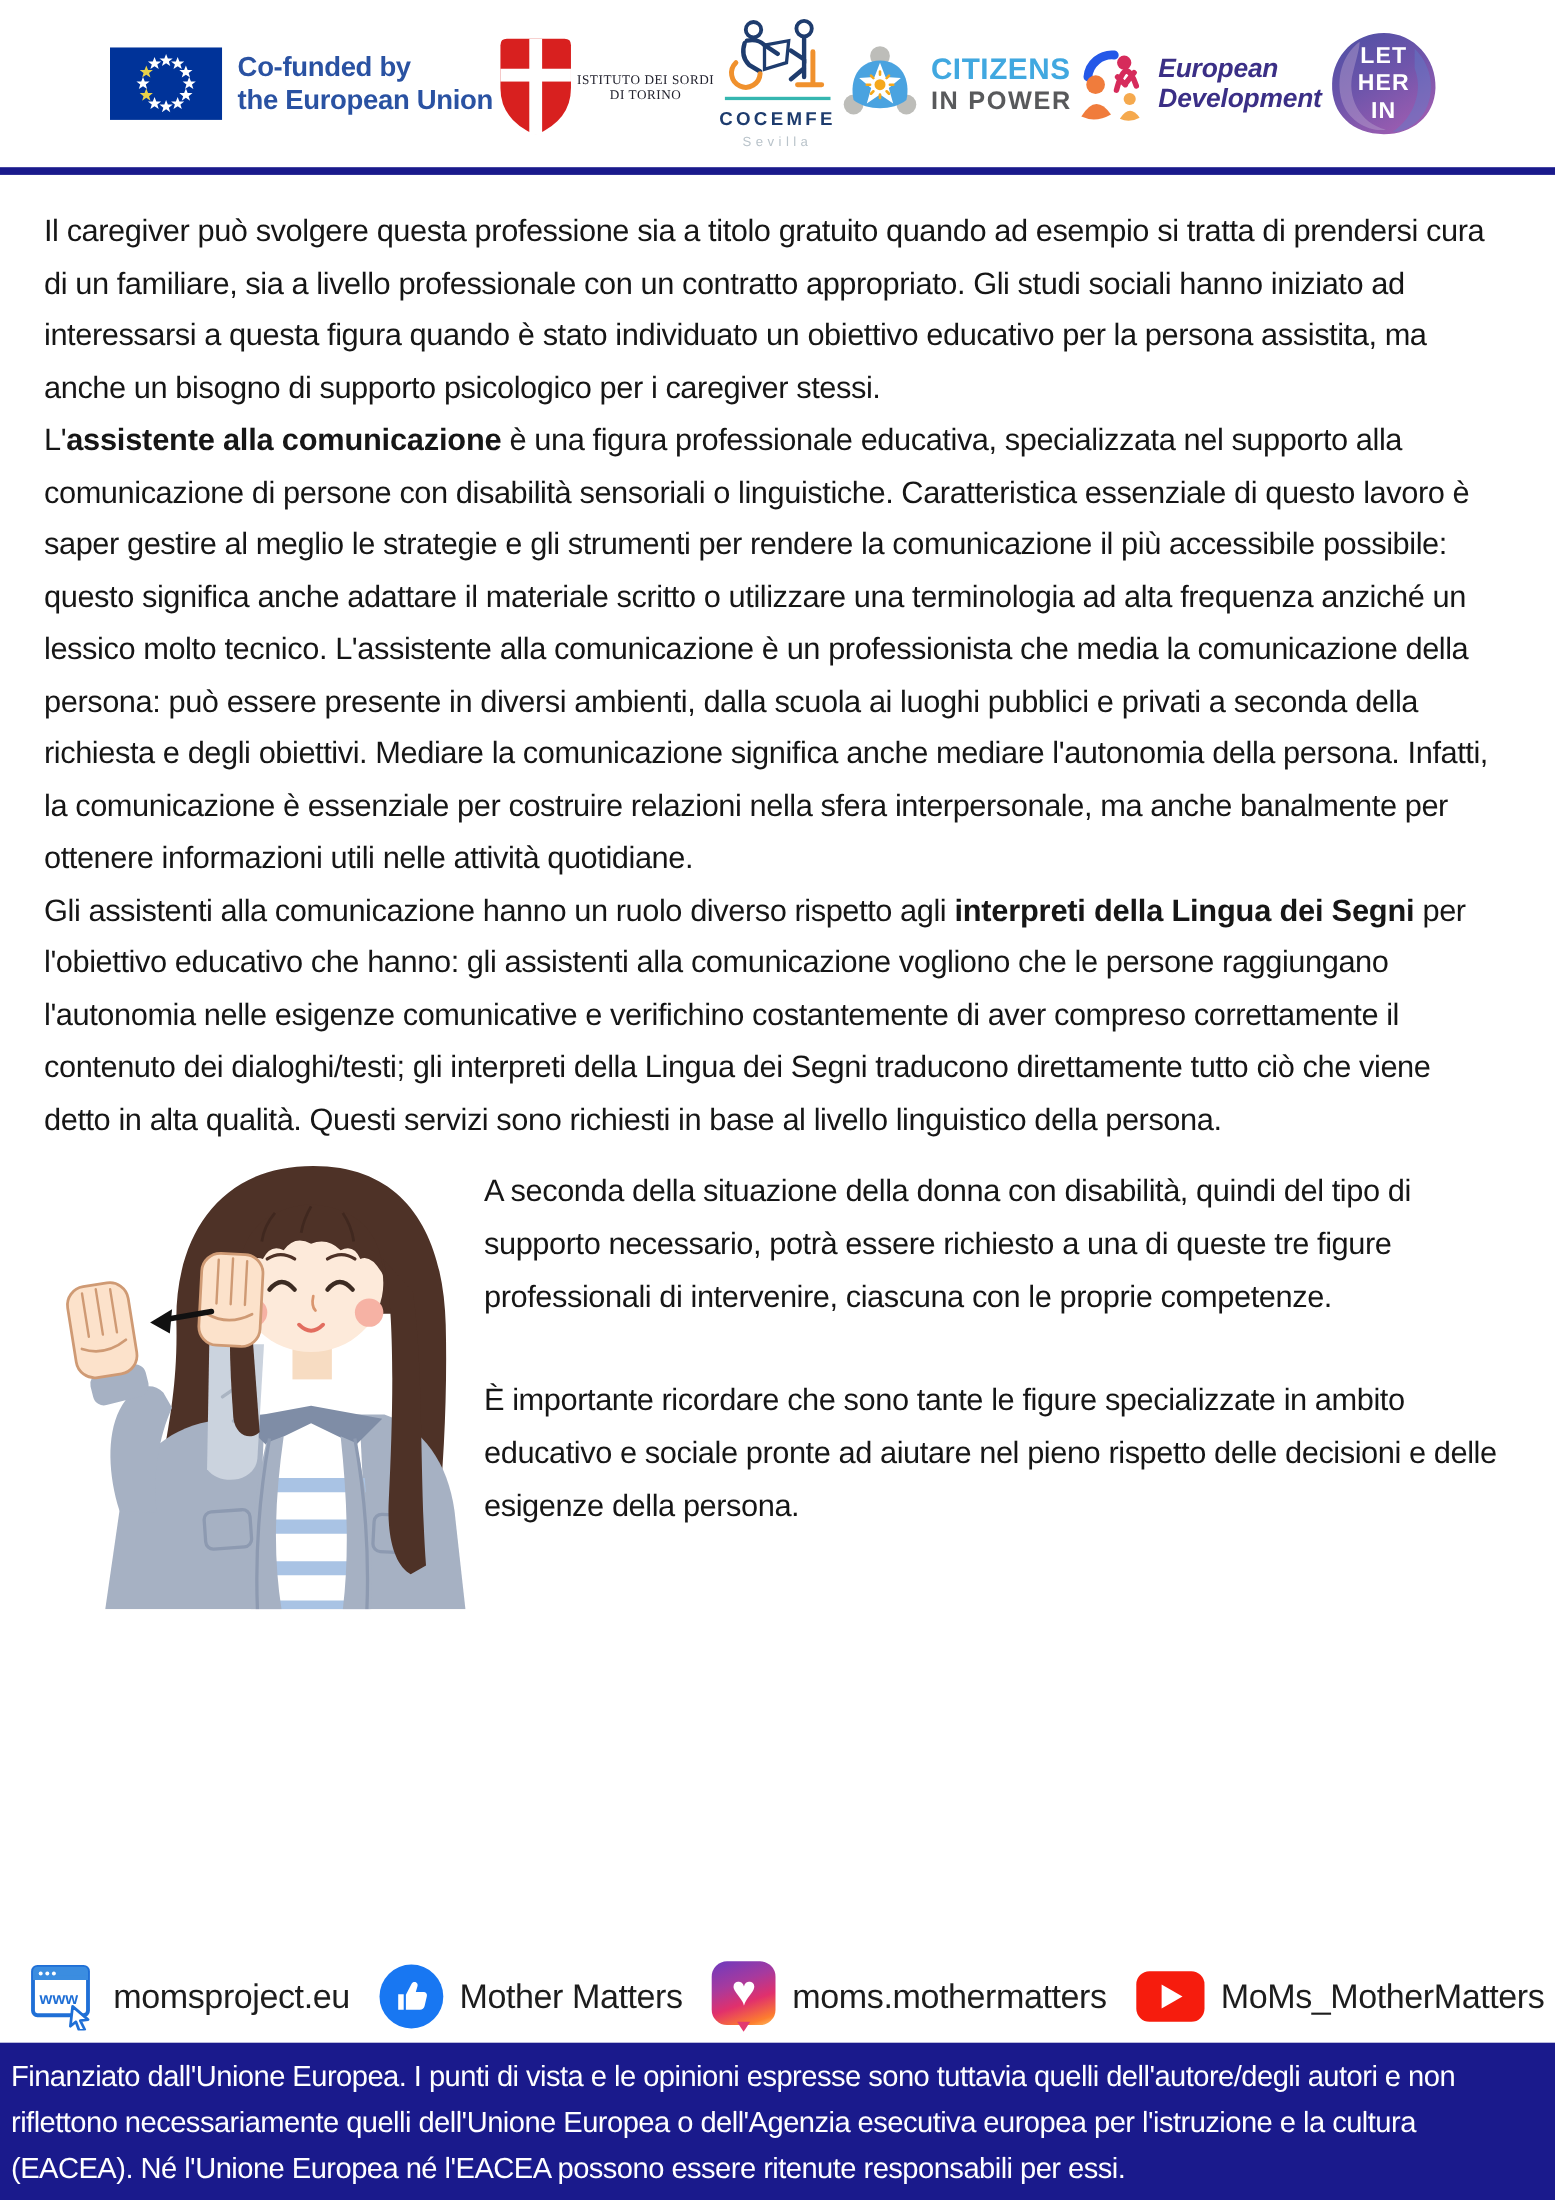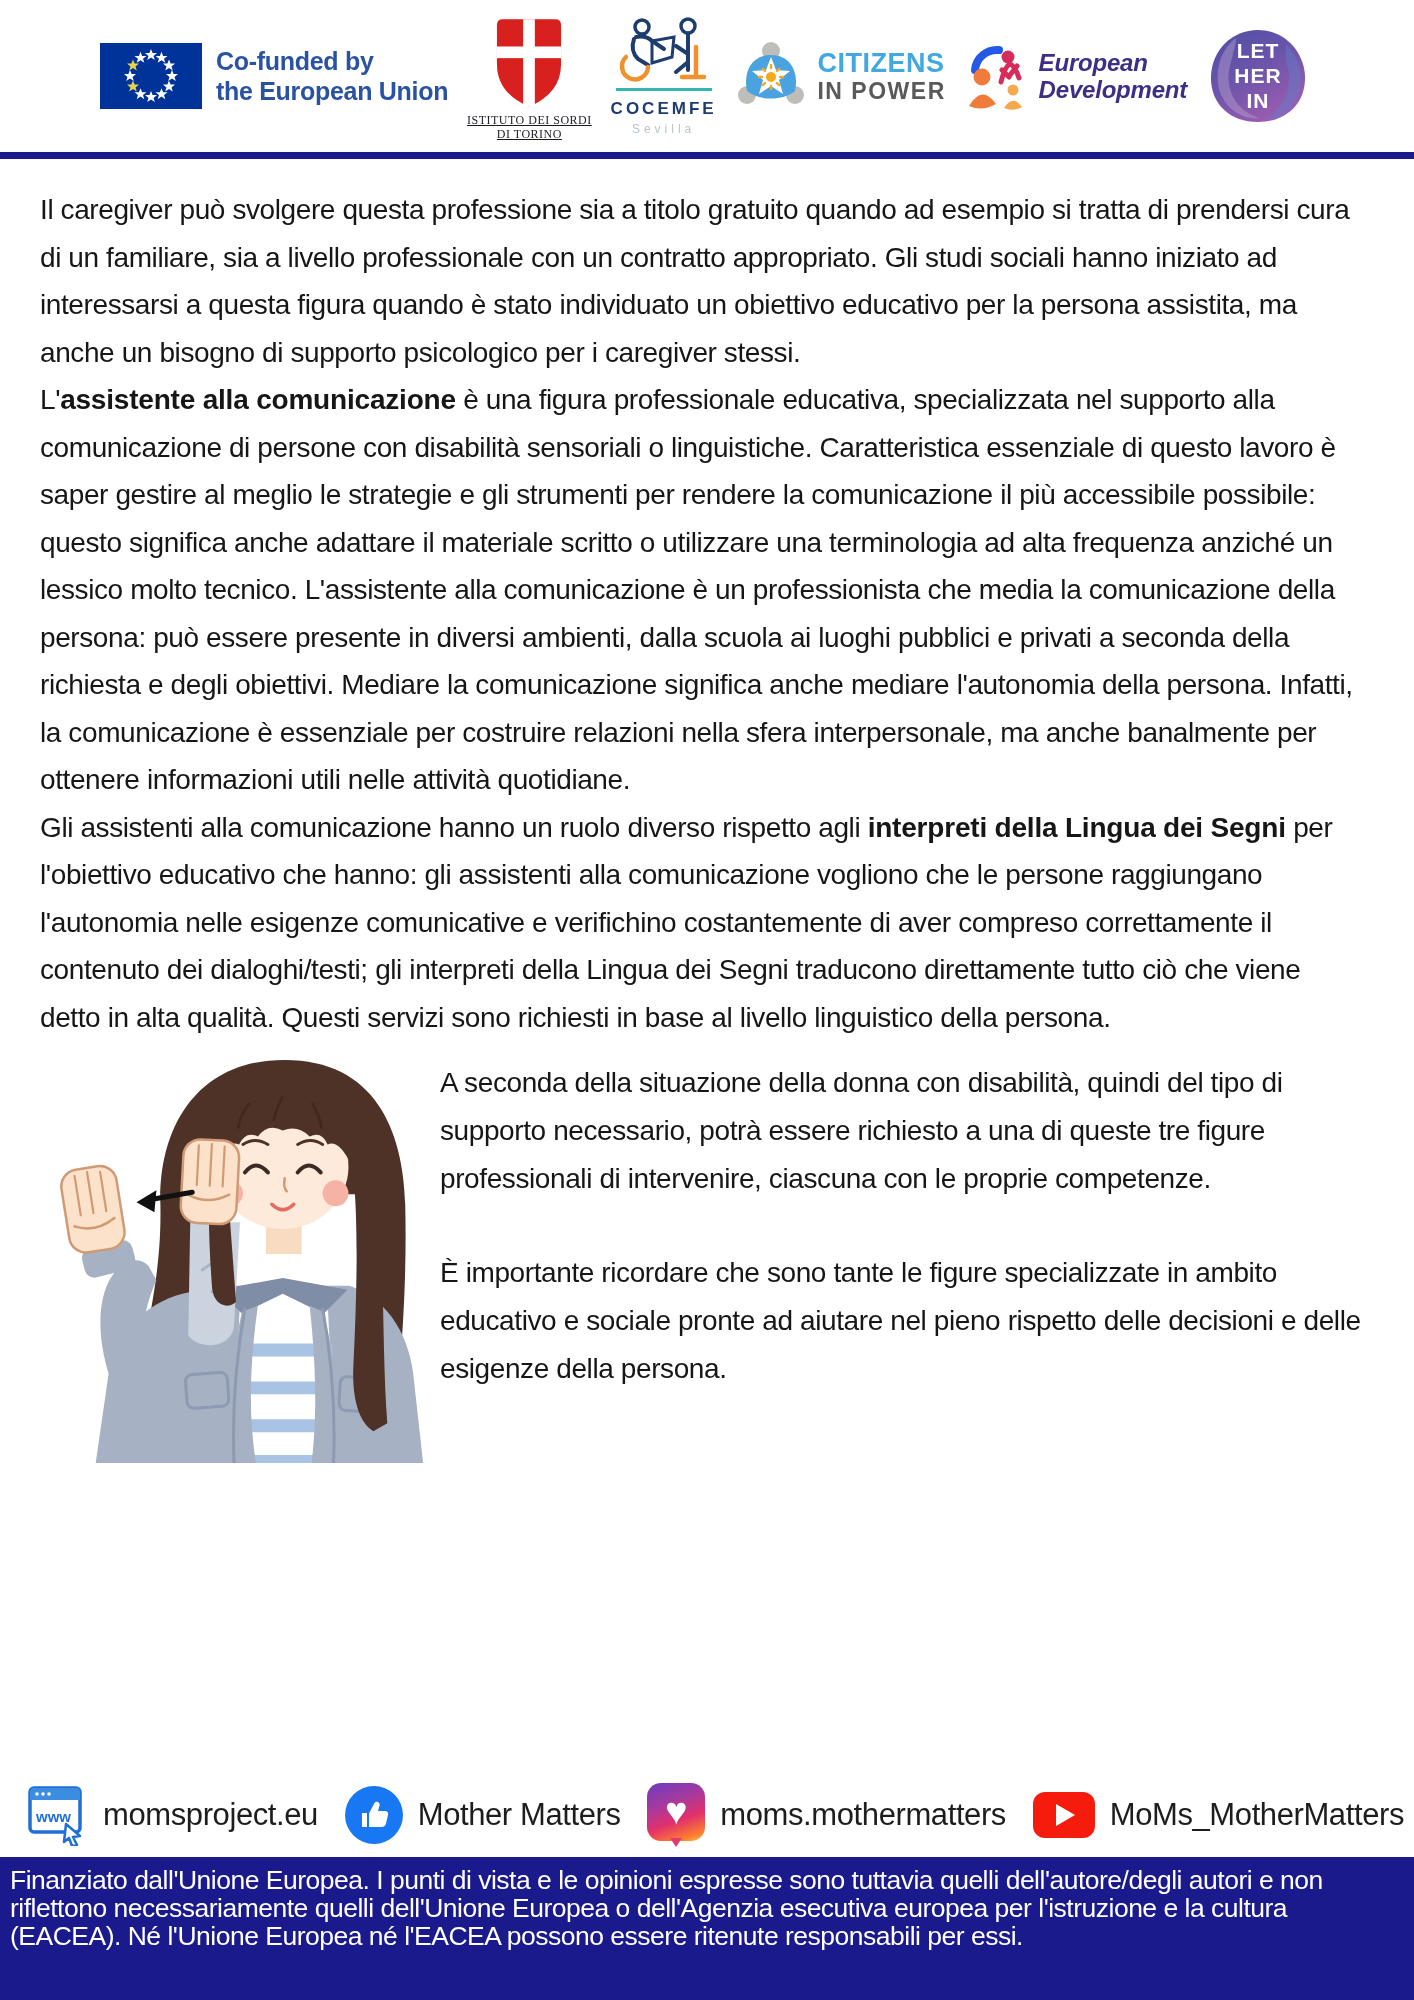--- a/index.html
+++ b/index.html
@@ -12,21 +12,21 @@
   .page { width:1414px; height:2000px; display:flex; flex-direction:column; position:relative; }
 
   
   .header {
     height:152px; display:flex; align-items:center;
     justify-content:space-between; padding:0 104px 0 100px;
   }
   .logo { display:flex; align-items:center; }
   .eu-logo { gap:14px; }
   .eu-text { color:#2a52a2; font-weight:bold; font-size:25px; line-height:30px; letter-spacing:-0.3px; }
-  .ist-logo { flex-direction:column; gap:4px; margin-top:6px;text-decoration:underline; }
+  .ist-logo { gap:4px; margin-top:6px; }
   .ist-text { font-family:"Liberation Serif","DejaVu Serif",serif; font-size:12px; line-height:14px; color:#23232f; text-align:center; letter-spacing:0.5px; }
   .cocemfe-logo { flex-direction:column; }
   .cocemfe-rule { width:96px; height:3px; background:#35b6b0; margin-top:3px; }
   .cocemfe-name { color:#1e3c6e; font-weight:bold; font-size:17px; letter-spacing:3px; margin-top:8px; }
   .cocemfe-sub { color:#b9c3ca; font-size:12px; letter-spacing:4px; margin-top:3px; }
   .cip-logo { gap:10px; }
   .cip-text { line-height:1; }
   .cip-line1 { color:#41a8e0; font-weight:bold; font-size:27px; letter-spacing:0.5px; }
   .cip-line2 { color:#58595b; font-weight:bold; font-size:23px; letter-spacing:1.5px; margin-top:3px; }
   .ed-logo { gap:10px;font-style:italic; }
@@ -71,21 +71,21 @@
   .yt-rect { width:62px; height:46px; border-radius:12px; background:#f61c0d;
     display:flex; align-items:center; justify-content:center; }
   .yt-play { width:0; height:0; border-top:11px solid transparent; border-bottom:11px solid transparent;
     border-left:19px solid #ffffff; margin-left:4px; }
 
   
   .footer-bar {
     position:absolute; left:0; right:0; bottom:0; height:143px;
     background:#1a1a8c; color:#ffffff;
     padding:9px 10px 0 10px;
-    font-size:26.5px; line-height:28px; letter-spacing:-0.5px;
+    font-size:26.5px; line-height:42px; letter-spacing:-0.5px;
   }
 </style>
 </head>
 <body>
 
 <div class="page">
 
   <div class="header">
 
     <div class="logo eu-logo">

